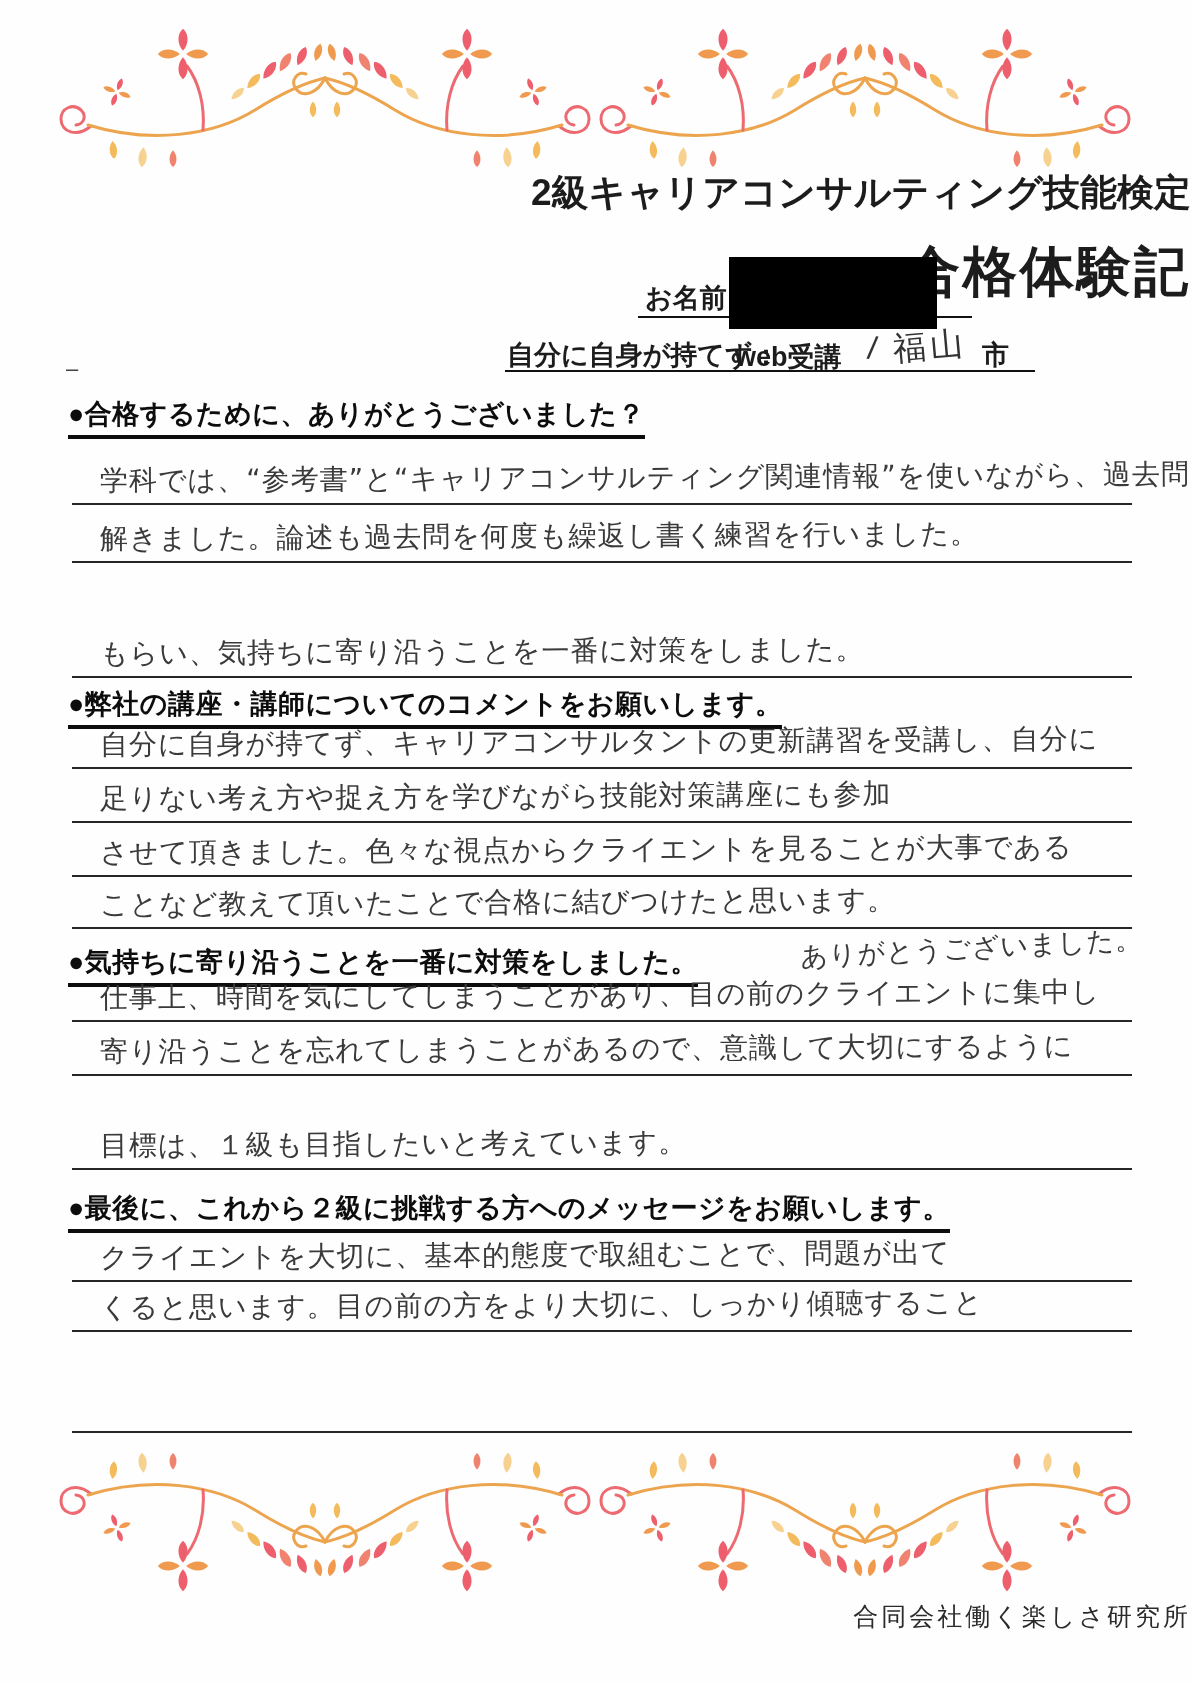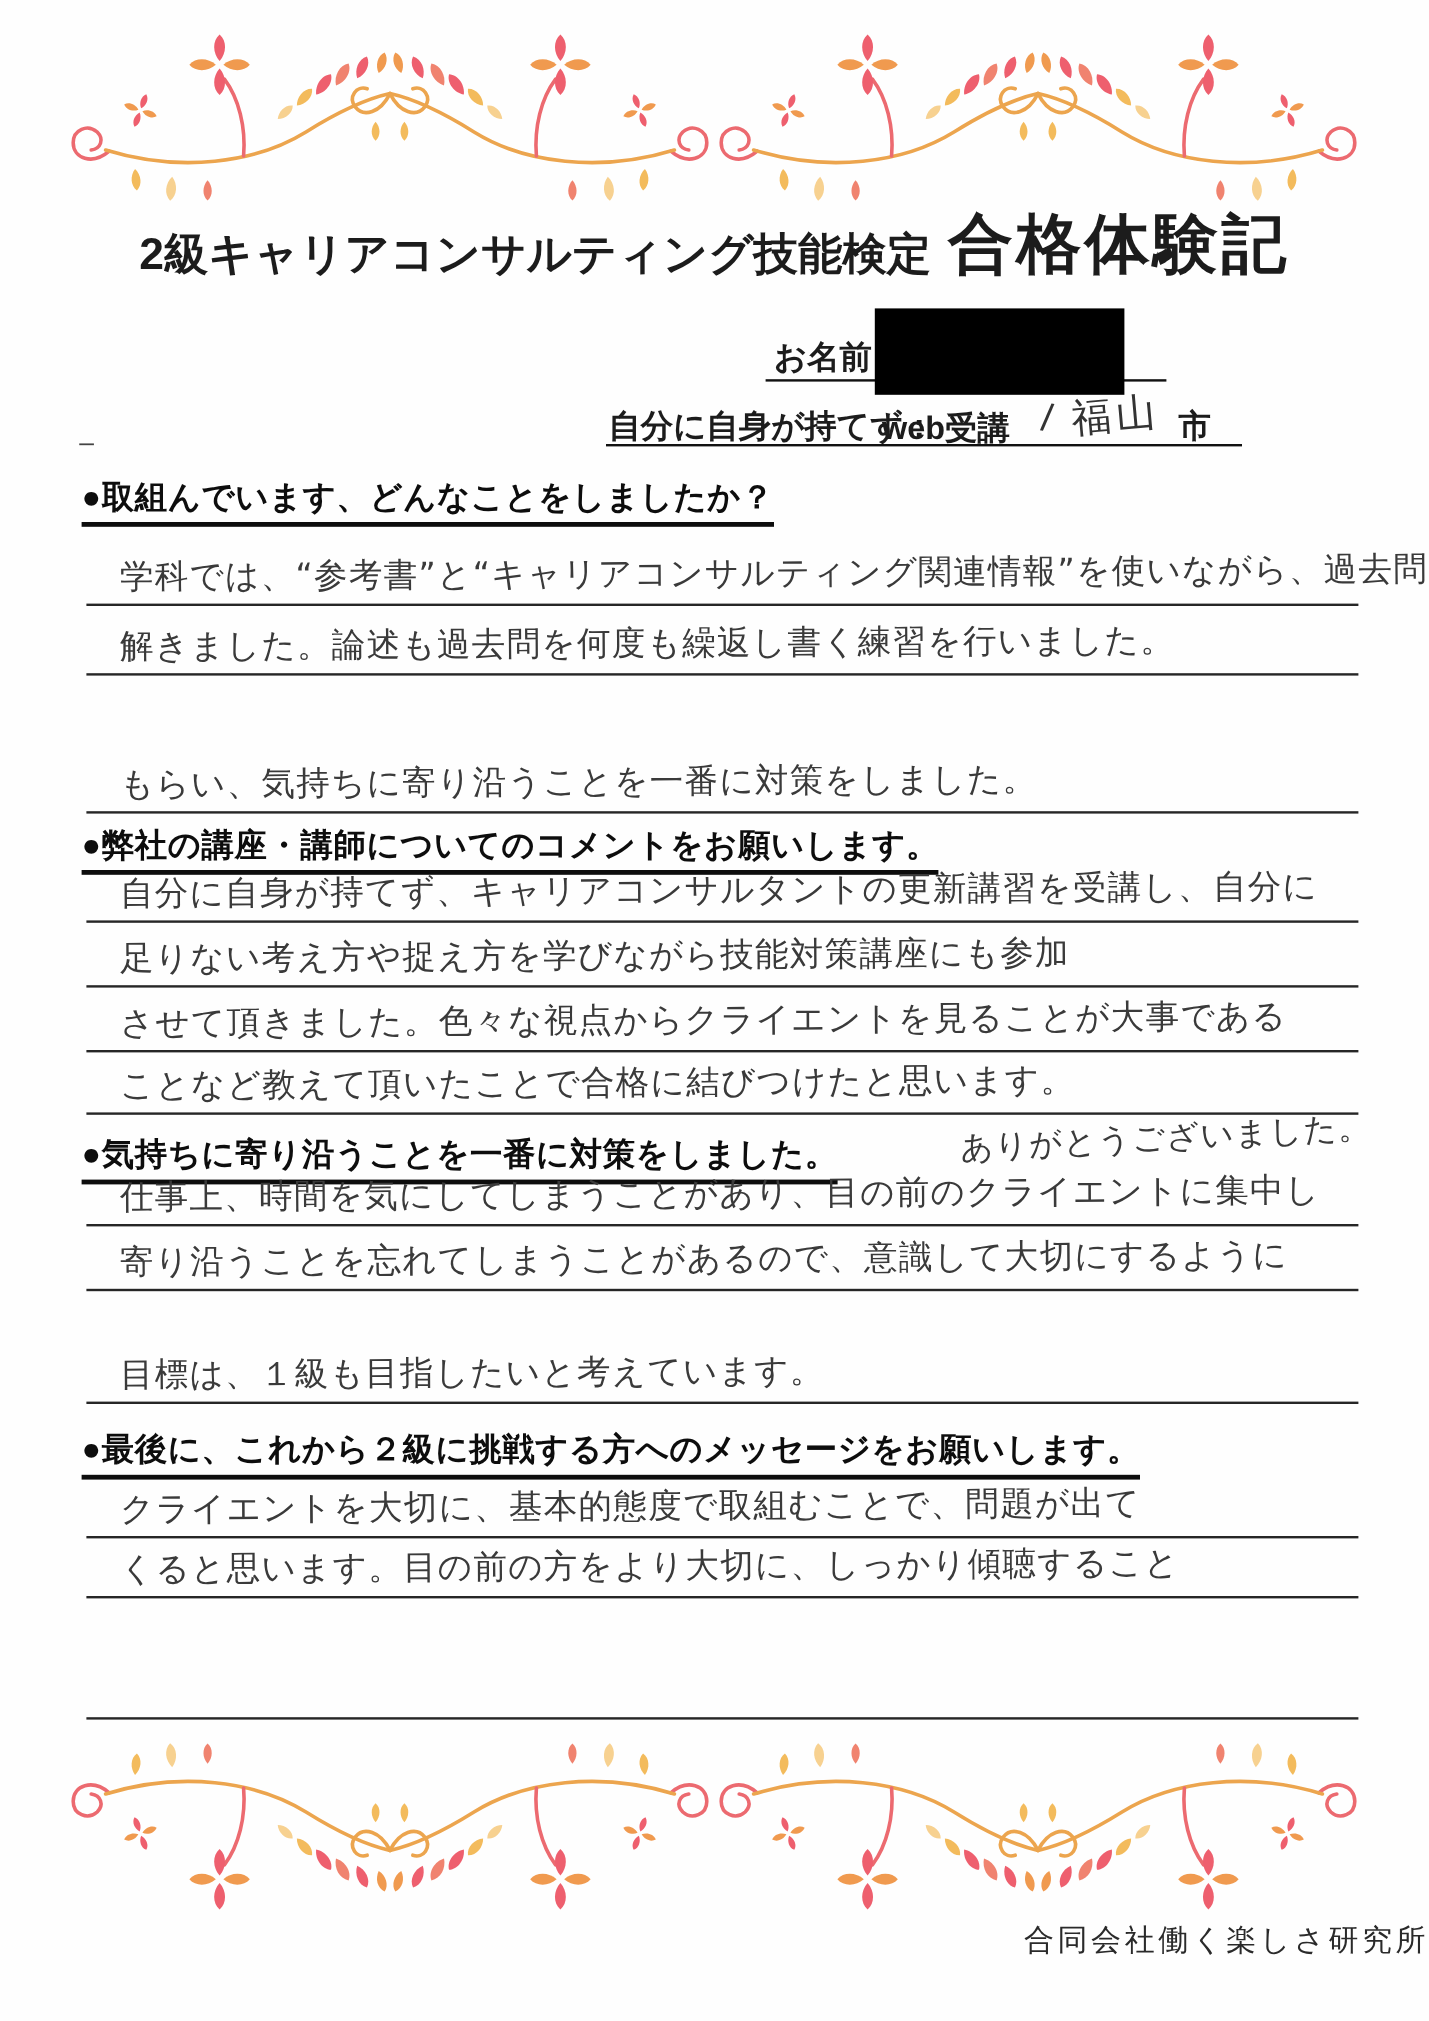--- a/index.html
+++ b/index.html
@@ -3,21 +3,21 @@
 <meta charset="utf-8">
 <style>
   html,body{margin:0;padding:0;background:#ffffff;}
   body{font-family:"Liberation Sans","DejaVu Sans",sans-serif;color:#1c1c1c;}
   .page{position:relative;width:1191px;height:1684px;background:#fefefe;overflow:hidden;}
 
   
   .vn{fill:none;stroke:#eca54e;stroke-width:3;stroke-linecap:round;}
   .vp{stroke:#ec6a70;}
 
-  .title-row{position:absolute;top:168px;left:0;width:100%;display:flex;justify-content:center;align-items:flex-end;gap:14px;}
+  .title-row{position:absolute;top:168px;left:0;width:100%;display:flex;justify-content:center;align-items:flex-end;gap:14px;flex-direction:column;}
   .title-prefix{font-size:37px;font-weight:700;letter-spacing:0;white-space:nowrap;padding-bottom:4px;}
   .title-main{font-size:54px;font-weight:900;letter-spacing:3px;white-space:nowrap;}
 
   .lbl{font-weight:700;font-size:27px;white-space:nowrap;}
   .name-underline{position:absolute;left:638px;top:270px;width:334px;height:46px;border-bottom:2.5px solid #111;}
   .name-label{position:absolute;left:645px;top:280px;}
   .redaction{position:absolute;left:729px;top:257px;width:208px;height:72px;background:#000;}
 
   .loc-underline{position:absolute;left:505px;top:330px;width:530px;height:40px;border-bottom:2.5px solid #111;}
   .loc-label{position:absolute;left:507px;top:337px;}
@@ -95,21 +95,21 @@
 
   <div class="loc-underline"></div>
   <div class="loc-label lbl">自分に自身が持てず：</div>
   <div class="loc-printed">web受講</div>
   <div class="loc-sep">/</div>
   <div class="loc-hand">福山</div>
   <div class="loc-suffix">市</div>
 
   <div class="margin-dash">–</div>
 
-  <div class="q" style="top:396px">●取組んでいます、どんなことをしましたか？</div>
+  <div class="q" style="top:396px">●合格するために、ありがとうございました？</div>
   <div class="ans" style="top:447px">
       <span class="hand">学科では、“参考書”と“キャリアコンサルティング関連情報”を使いながら、過去問を</span>
     </div>
   <div class="ans" style="top:505px">
       <span class="hand">解きました。論述も過去問を何度も繰返し書く練習を行いました。</span>
     </div>
   <div class="ans" style="top:620px">
       <span class="hand">もらい、気持ちに寄り沿うことを一番に対策をしました。</span>
     </div>
 

